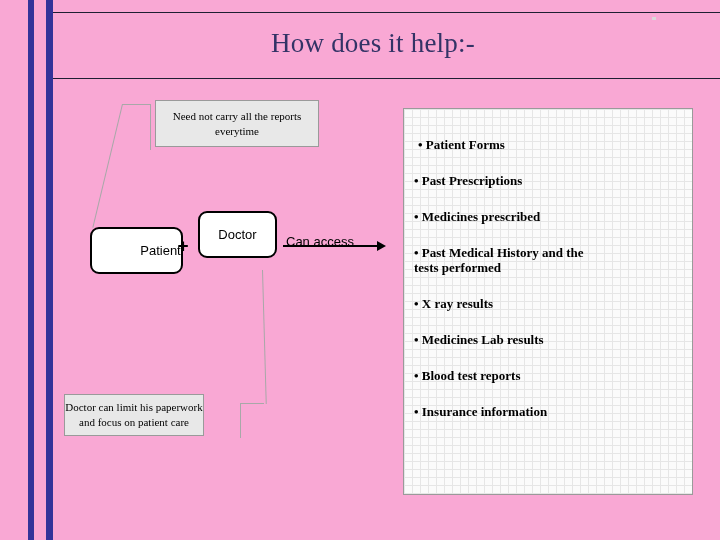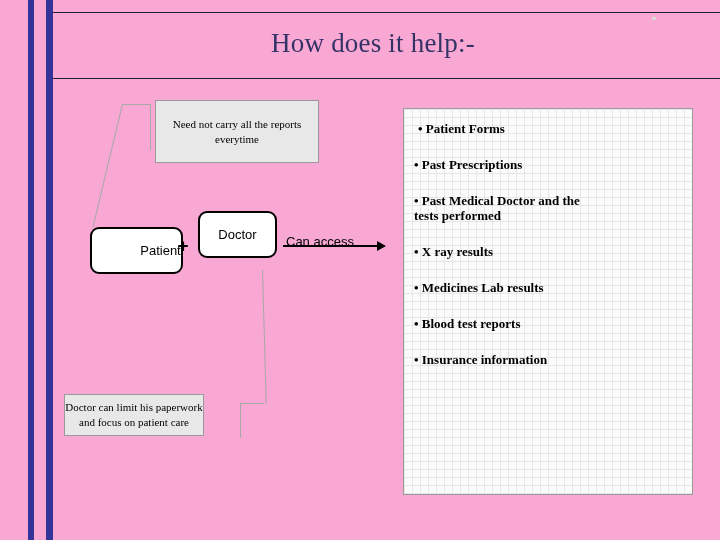--- a/index.html
+++ b/index.html
@@ -74,21 +74,21 @@
     text-align: center;
     display: flex;
     align-items: center;
     justify-content: center;
   }
   .callout span { display: block; }
   #callout-top {
     left: 155px;
     top: 100px;
     width: 164px;
-    height: 63px;
+    height: 47px;
     font-size: 11px;
     line-height: 15px;
   }
   #callout-bottom {
     left: 64px;
     top: 394px;
     width: 140px;
     height: 42px;
     font-size: 11px;
     line-height: 15px;
@@ -184,21 +184,21 @@
     top: 108px;
     width: 290px;
     height: 387px;
     box-sizing: border-box;
     border: 1px solid #9a9a9a;
     background-color: #fbfbfb;
     background-image:
       linear-gradient(to right, #e6e6e6 1px, transparent 1px),
       linear-gradient(to bottom, #e6e6e6 1px, transparent 1px);
     background-size: 8px 8px;
-    padding: 12px 10px 0 6px;
+    padding: 28px 10px 0 6px;
   }
   .bullet-item {
     font-family: "Liberation Serif", serif;
     font-size: 13px;
     font-weight: bold;
     color: #000000;
     line-height: 15px;
     margin-bottom: 21px;
     padding-left: 4px;
     text-indent: 0;
@@ -245,21 +245,22 @@
     <span>Doctor</span>
   </div>
 
   <div class="arrow-label">Can access</div>
   <div class="arrow-line"></div>
   <div class="arrow-head"></div>
 
   <div id="bullet-panel">
     <div class="bullet-item">•  Patient Forms</div>
     <div class="bullet-item">• Past Prescriptions</div>
-    <div class="bullet-item">• Past Medical Doctor and the
+    <div class="bullet-item">• Medicines prescribed</div>
+    <div class="bullet-item">• Past Medical History and the
   tests performed</div>
     <div class="bullet-item">• X ray results</div>
     <div class="bullet-item">• Medicines Lab results</div>
     <div class="bullet-item">• Blood test reports</div>
     <div class="bullet-item">• Insurance information</div>
   </div>
 
 </div>
 
 </body></html>

